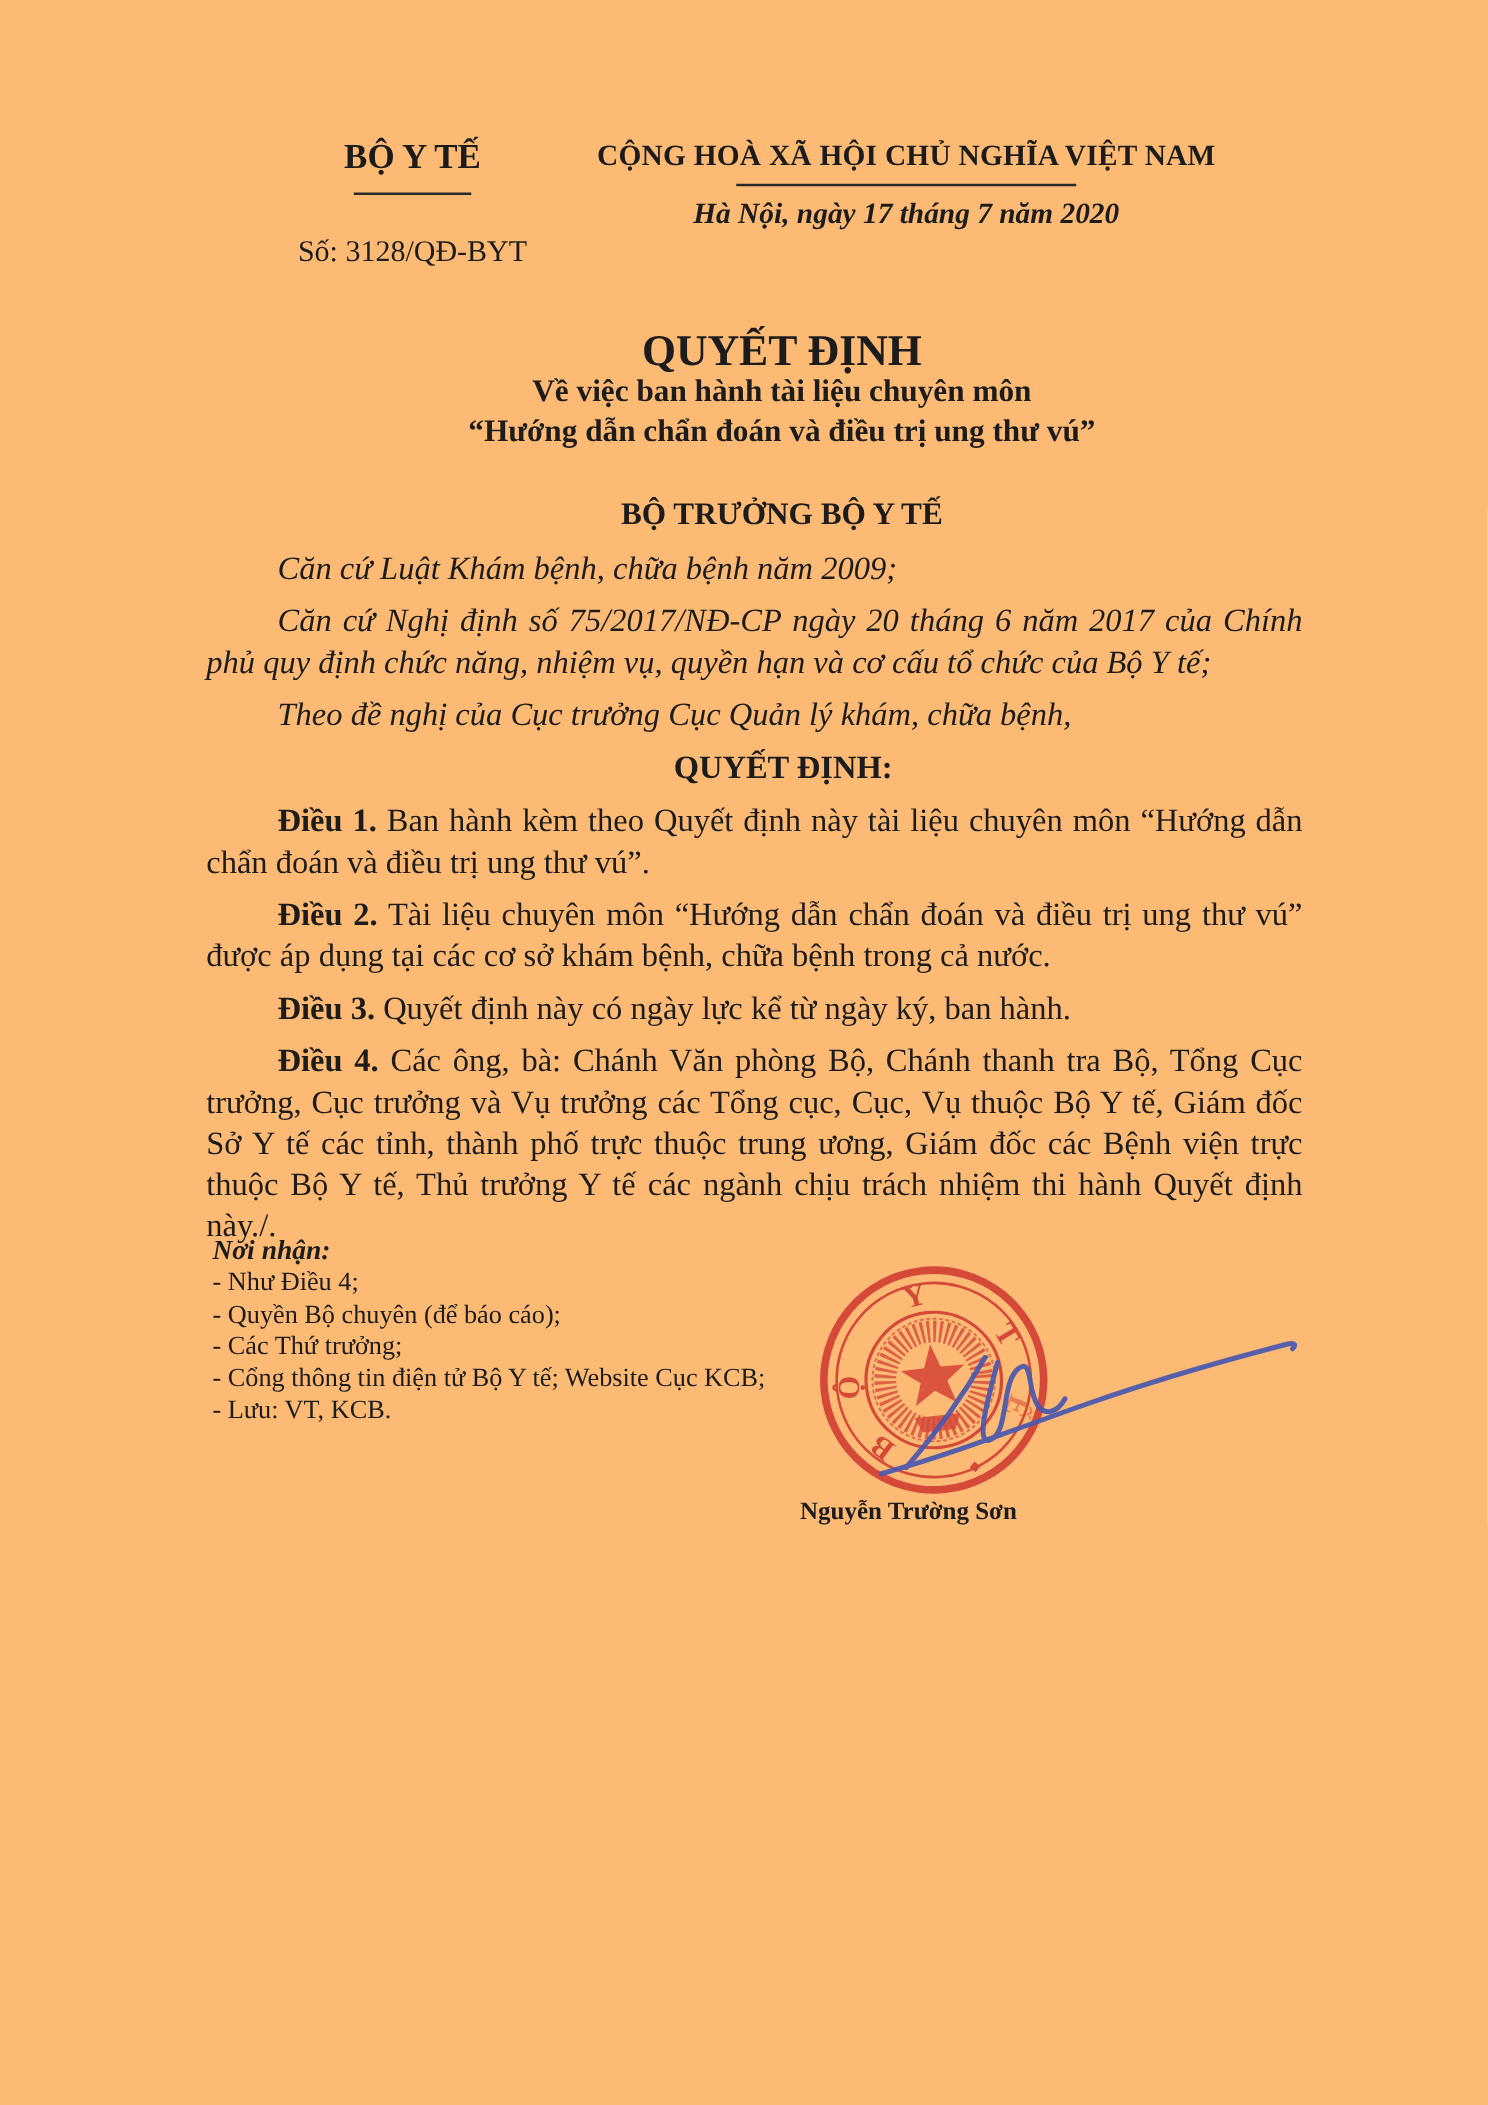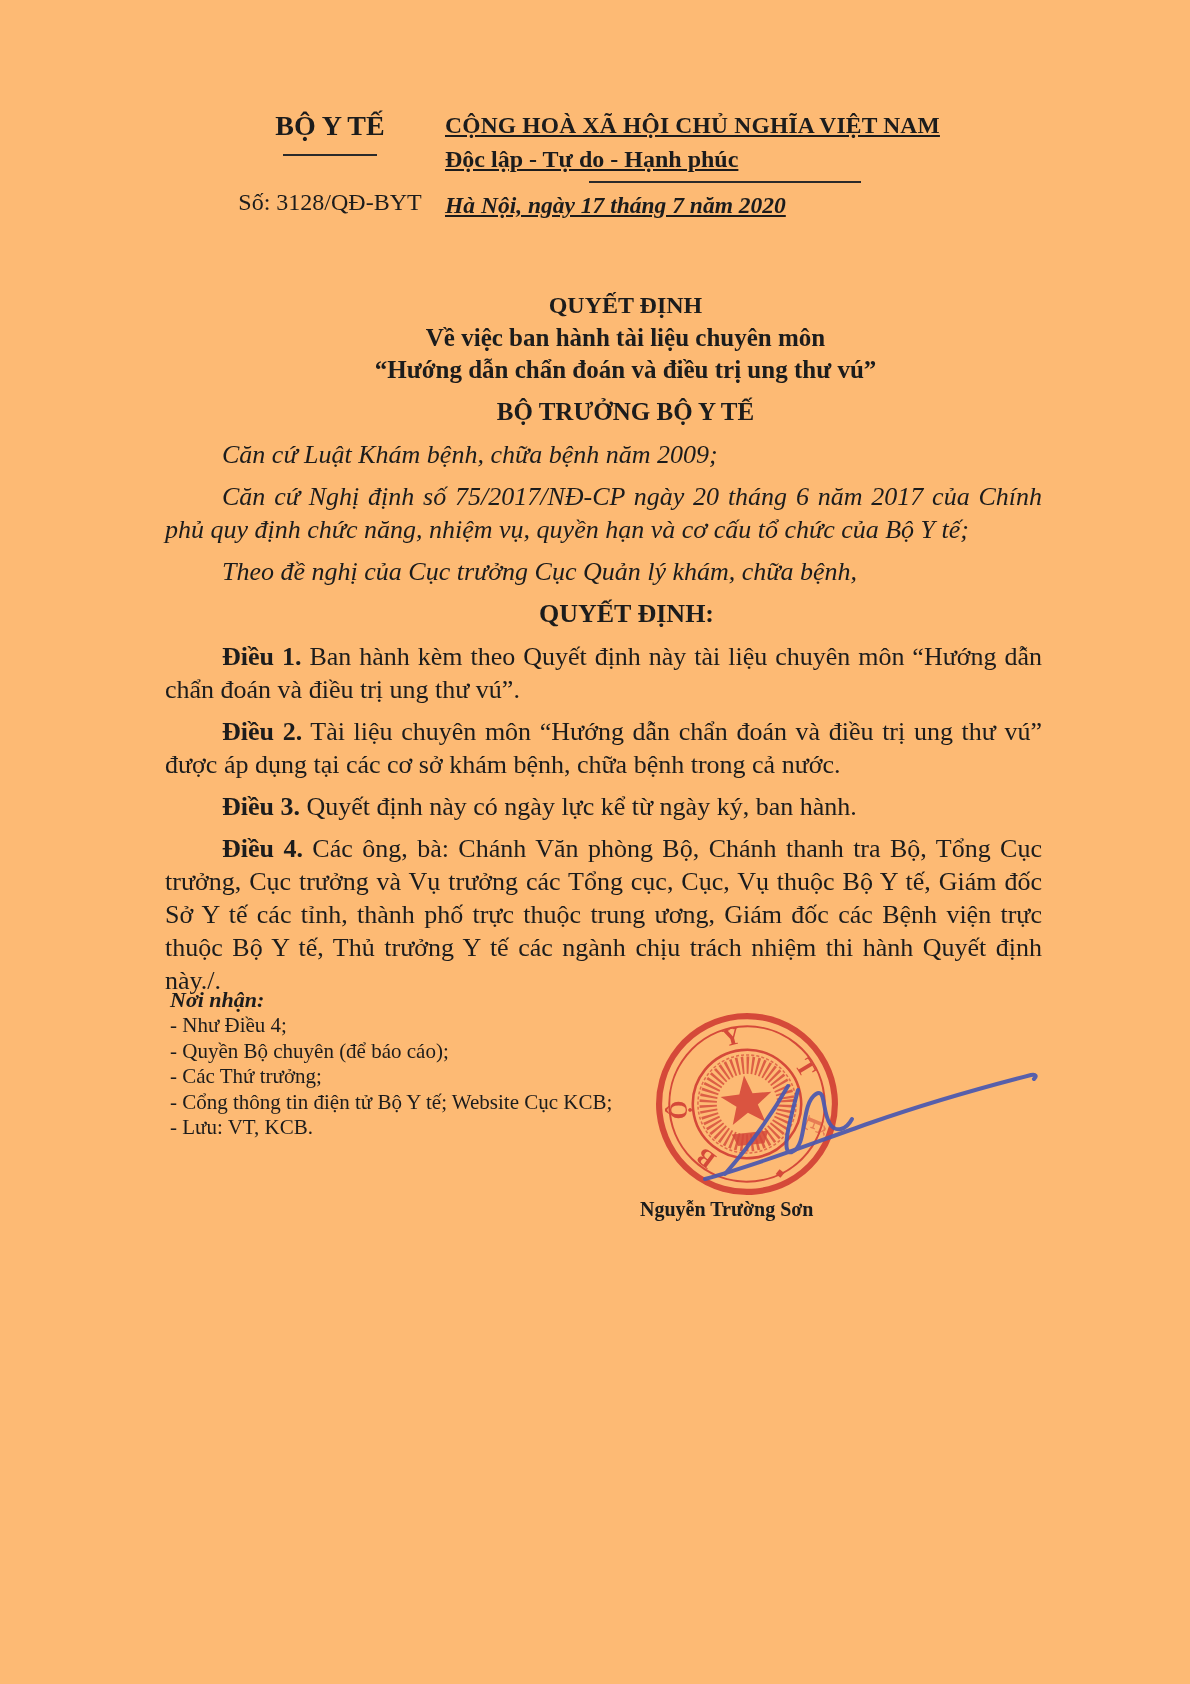--- a/index.html
+++ b/index.html
@@ -20,35 +20,35 @@
     text-align: center;
   }
   .hdr-org { font-weight: bold; font-size: 28px; line-height: 32px; }
   .hdr-rule-left {
     width: 94px; height: 0; border-top: 2px solid #2a2a2a;
     margin: 12px auto 0 auto;
   }
   .hdr-num { font-size: 24px; margin-top: 33px; }
   .hdr-right {
     position: absolute; left: 445px; top: 110px; width: 560px;
-    text-decoration: underline;
+    text-align: center;
   }
   .hdr-national { font-weight: bold; font-size: 23.5px; line-height: 30px; letter-spacing: 0.2px; }
   .hdr-motto { font-weight: bold; font-size: 24px; line-height: 30px; margin-top: 4px; }
   .hdr-rule-right {
     width: 272px; height: 0; border-top: 2px solid #2a2a2a;
     margin: 7px auto 0 auto;
   }
   .hdr-date { font-weight: bold; font-style: italic; font-size: 23.5px; margin-top: 9px; }
   
   .title-block {
     position: absolute; left: 165px; top: 264px; width: 875px;
     text-align: center; padding-left: 46px;
   }
-  .title-kind { font-weight: bold; font-size: 24px; line-height: 34px; margin-top: 24px; }
+  .title-kind { font-weight: bold; font-size: 35px; line-height: 34px; }
   .title-sub { font-weight: bold; font-size: 25px; line-height: 32px; }
   
   .authority {
     position: absolute; left: 165px; top: 398px; width: 875px;
     text-align: center; padding-left: 46px;
     font-weight: bold; font-size: 25px;
   }
   
   .body-flow {
     position: absolute; left: 165px; top: 438px; width: 877px;
@@ -83,21 +83,20 @@
 <div class="page">
 
   <div class="hdr-left">
     <div class="hdr-org">BỘ Y TẾ</div>
     <div class="hdr-rule-left"></div>
     <div class="hdr-num">Số: 3128/QĐ-BYT</div>
   </div>
 
   <div class="hdr-right">
     <div class="hdr-national">CỘNG HOÀ XÃ HỘI CHỦ NGHĨA VIỆT NAM</div>
-    <div class="hdr-motto">Độc lập - Tự do - Hạnh phúc</div>
     <div class="hdr-rule-right"></div>
     <div class="hdr-date">Hà Nội, ngày 17 tháng 7 năm 2020</div>
   </div>
 
   <div class="title-block">
     <div class="title-kind">QUYẾT ĐỊNH</div>
     <div class="title-sub">Về việc ban hành tài liệu chuyên môn</div>
     <div class="title-sub">“Hướng dẫn chẩn đoán và điều trị ung thư vú”</div>
   </div>
 

